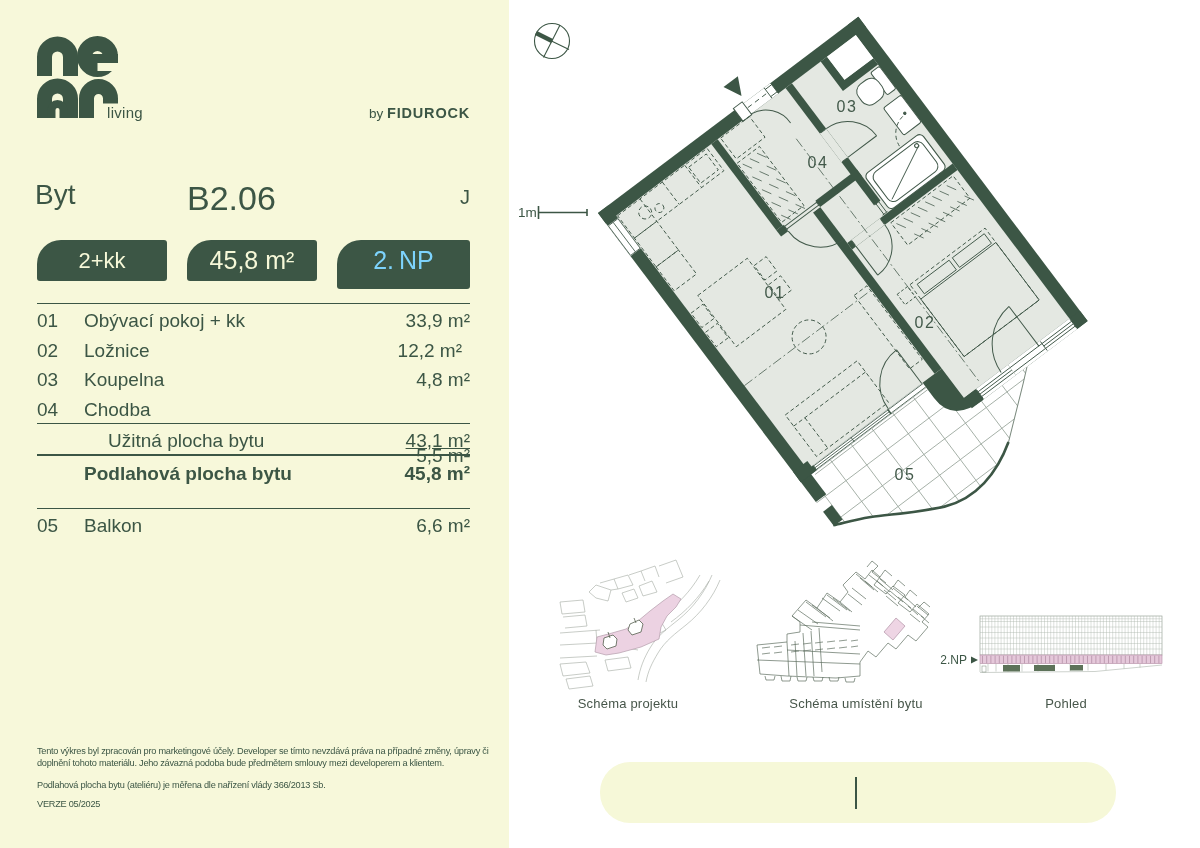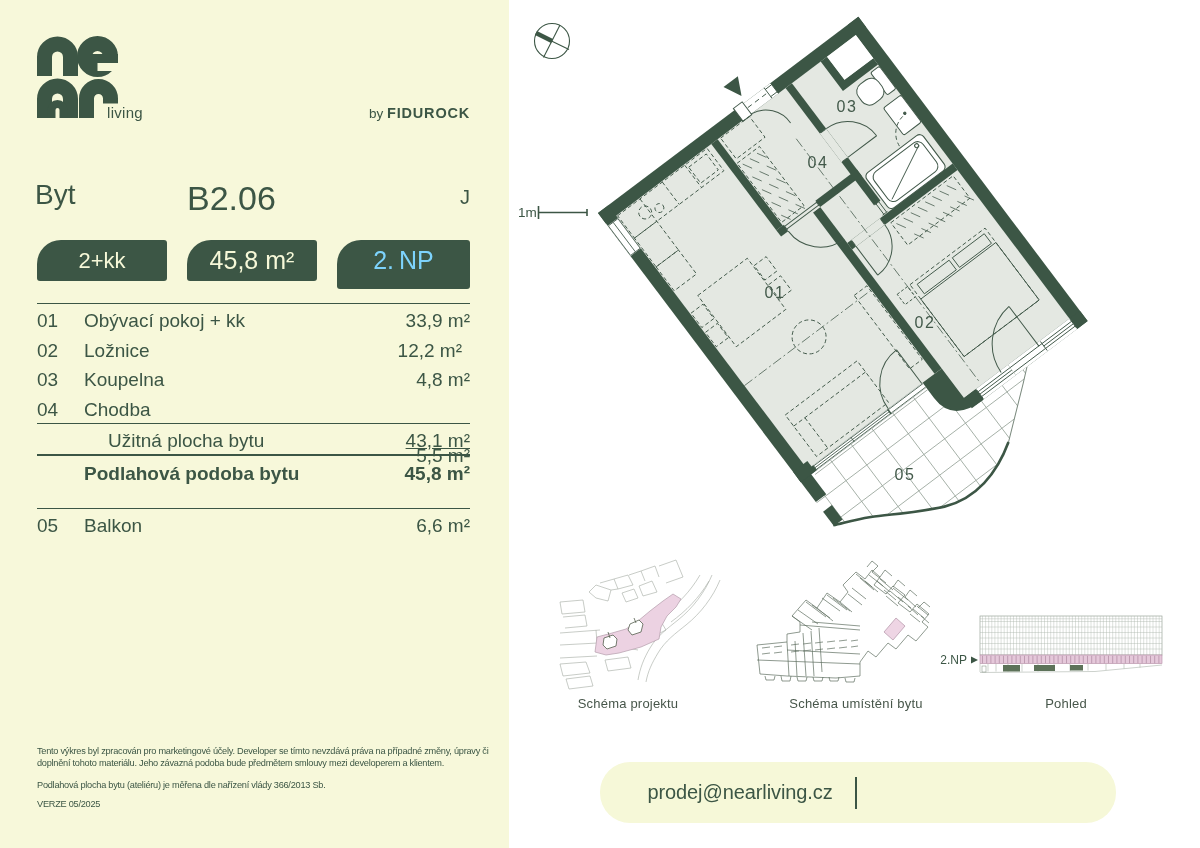--- a/index.html
+++ b/index.html
@@ -70,21 +70,21 @@
       <span style="position:absolute;left:47px;">Chodba</span>
       <span style="position:absolute;right:0;margin-top:46px;">5,5 m²</span>
     </div>
 
   <div style="border-top:1.5px solid #3c5645;position:relative;height:30px;line-height:34px;">
       <span style="position:absolute;left:47px;margin-left:24px;">Užitná plocha bytu</span>
       <span style="position:absolute;right:0;text-decoration:underline;">43,1 m²</span>
     </div>
 
   <div style="border-top:2px solid #3c5645;position:relative;height:31px;line-height:35px;font-weight:bold;">
-      <span style="position:absolute;left:47px;">Podlahová podoba bytu</span>
+      <span style="position:absolute;left:47px;">Podlahová plocha bytu</span>
       <span style="position:absolute;right:0;">45,8 m²</span>
     </div>
 
   <div style="height:21px;"></div>
 
   <div style="border-top:1.5px solid #3c5645;position:relative;height:30px;line-height:34px;">
       <span style="position:absolute;left:0;">05</span>
       <span style="position:absolute;left:47px;">Balkon</span>
       <span style="position:absolute;right:0;">6,6 m²</span>
     </div>
@@ -346,17 +346,16 @@
 
   <text x="967" y="664" font-size="12" fill="#3c5645" text-anchor="end">2.NP</text>
   <path d="M971,656.5 L978,660 L971,663.5 Z" fill="#3c5645"></path>
 </g>
 
 <text x="1066" y="708" font-size="13" fill="#47564a" text-anchor="middle" letter-spacing="0.2">Pohled</text>
 </svg>
 
 <div class="abs" style="left:600px;top:762px;width:516px;height:61px;background:#f6f8d8;border-radius:30px;">
 
-  <div class="abs" style="left:20px;top:0;width:240px;height:61px;line-height:61px;text-align:center;font-size:20px;letter-spacing:-0.1px;">prodej@nearliving.cz</div>
 
   <div class="abs" style="left:255px;top:15px;width:1.5px;height:32px;background:#3c5645;"></div>
 
 </div>
 
 </body></html>

